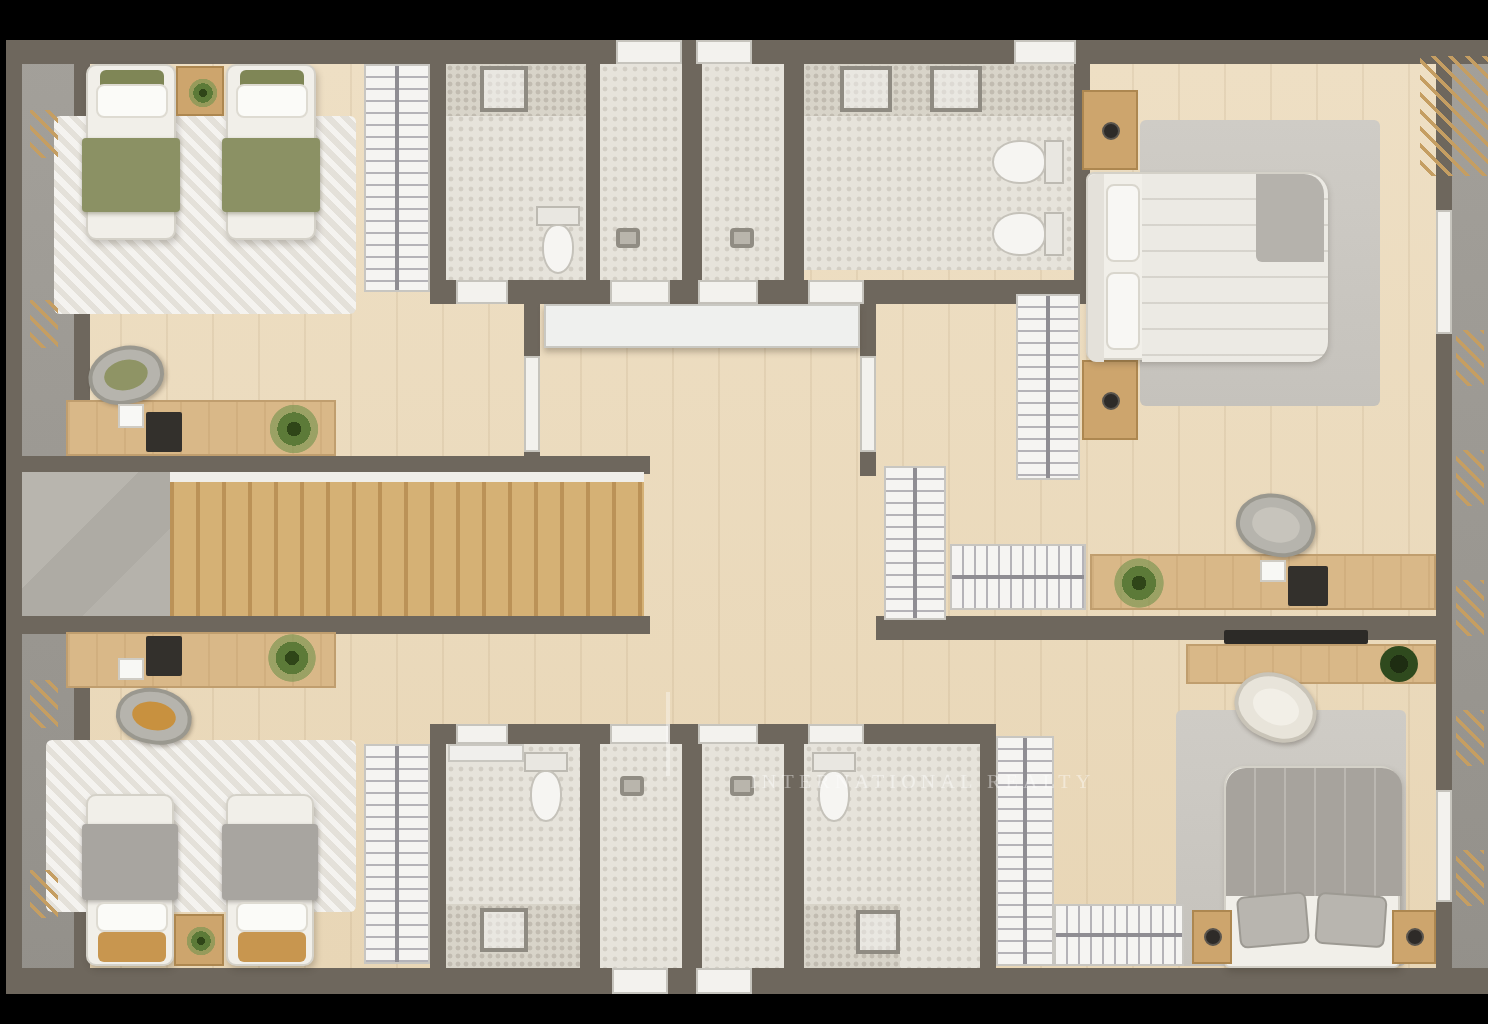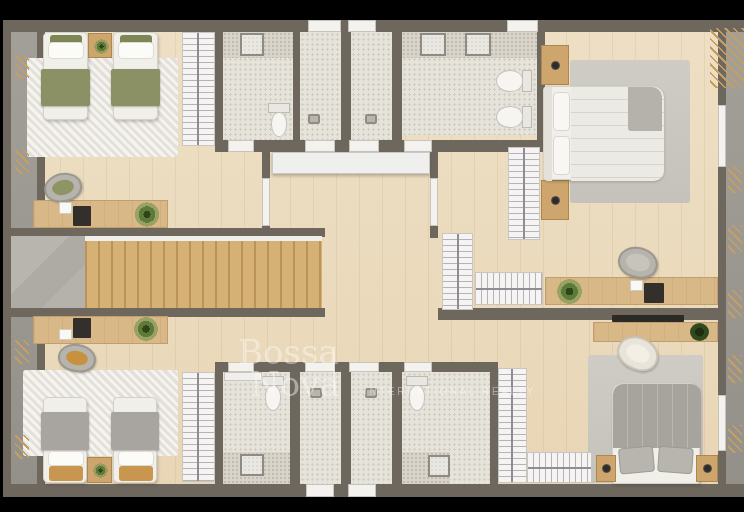--- a/index.html
+++ b/index.html
@@ -245,20 +245,16 @@
   <div class="slats" style="left:728px;top:165px;width:14px;height:28px;"></div>
   <div class="slats" style="left:728px;top:225px;width:14px;height:28px;"></div>
   <div class="slats" style="left:728px;top:290px;width:14px;height:28px;"></div>
   <div class="slats" style="left:728px;top:355px;width:14px;height:28px;"></div>
   <div class="slats" style="left:728px;top:425px;width:14px;height:28px;"></div>
   <div class="slats" style="left:15px;top:55px;width:14px;height:24px;"></div>
   <div class="slats" style="left:15px;top:150px;width:14px;height:24px;"></div>
   <div class="slats" style="left:15px;top:340px;width:14px;height:24px;"></div>
   <div class="slats" style="left:15px;top:435px;width:14px;height:24px;"></div>
 
-  <div class="wm" style="left:238px;top:336px;font-size:34px;line-height:32px;">
-    <div>Bossa</div>
-    <div style="padding-left:12px;">Nova</div>
-  </div>
   <div class="wm" style="left:333px;top:346px;width:2px;height:42px;background:rgba(255,255,255,.35);"></div>
-  <div class="wm wm-sub" style="left:364px;top:386px;font-size:10px;letter-spacing:2.6px;color:rgba(255,255,255,.42);">INTERNATIONAL REALTY</div>
+  <div class="wm wm-sub" style="left:375px;top:386px;font-size:10px;letter-spacing:2.6px;color:rgba(255,255,255,.42);font-family:Liberation Serif, serif;">INTERNATIONAL REALTY</div>
 
 </div>
 
 </body></html>

